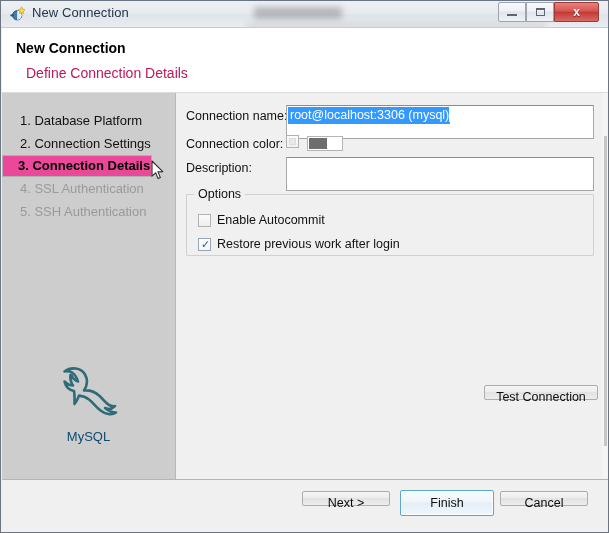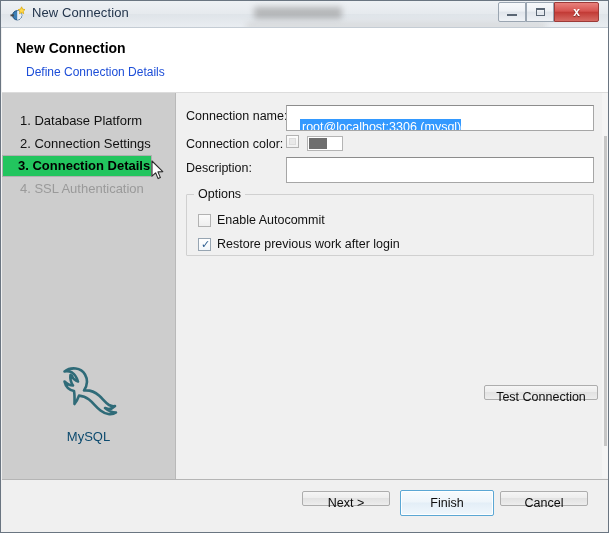--- a/index.html
+++ b/index.html
@@ -123,22 +123,22 @@
   #header-title {
     position: absolute;
     left: 14px; top: 12px;
     font-size: 14px;
     font-weight: bold;
     color: #000000;
   }
   #header-sub {
     position: absolute;
     left: 24px; top: 37px;
-    font-size: 12px;
-    color: #1d4ed8;
+    font-size: 14px;
+    color: #be185d;
   }
 
   
   #sidebar {
     position: absolute;
     left: 1px; top: 92px;
     width: 173px;
     height: 497px;
     background: #cdcdcd;
     border-right: 1px solid #b9b9b9;
@@ -155,21 +155,21 @@
     padding-left: 18px;
     font-size: 13px;
     color: #111111;
     white-space: nowrap;
     box-sizing: border-box;
   }
   .step.disabled { color: #9a9a9a; }
   .step.active {
     font-weight: bold;
     color: #000000;
-    background: #22c55e;
+    background: #ec4899;
     width: 150px;
     margin-left: 0;
     padding-left: 15px;
     border: 1px solid #b0b0b0;
     height: 22px;
     line-height: 20px;
   }
 
   
   #logo-wrap {
@@ -196,27 +196,27 @@
   .field-label {
     position: absolute;
     font-size: 12.5px;
     color: #111111;
     white-space: nowrap;
   }
 
   .textfield {
     position: absolute;
     box-sizing: border-box;
-    height: 21px;
+    height: 34px;
     background: #ffffff;
     border: 1px solid #a6a6a6;
     border-top-color: #8c8c8c;
     font-size: 12.5px;
     color: #000000;
-    padding: 12px;
+    padding: 0;
     overflow: hidden;
     white-space: nowrap;
     line-height: 19px;
   }
   .sel-text {
     display: inline-block;
     background: #3399ff;
     color: #ffffff;
     padding: 0 1px 0 2px;
     line-height: 17px;
@@ -421,20 +421,23 @@
         <span>1. Database Platform</span>
       </div>
       <div class="step">
         <span>2. Connection Settings</span>
       </div>
       <div class="step active">
         <span>3. Connection Details</span>
       </div>
       <div class="step disabled">
         <span>4. SSL Authentication</span>
+      </div>
+      <div class="step disabled">
+        <span>5. SSH Authentication</span>
       </div>
     </div>
 
     <div id="logo-wrap">
       <span>
         <svg width="76" height="60" viewBox="0 0 76 60">
           <g fill="none" stroke="#2f6b78" stroke-width="2.6" stroke-linecap="round" stroke-linejoin="round">
             <path d="M13.5 10.5 C20 5.5 30 6.5 34 13.5 C37.5 19.5 36 25 33 29.5
                      C38 29 44 31 48 34.5 C52 38 54.5 42 58 44
                      C60 45 62 45.5 64 45 C61 48 57 48.5 54 47

